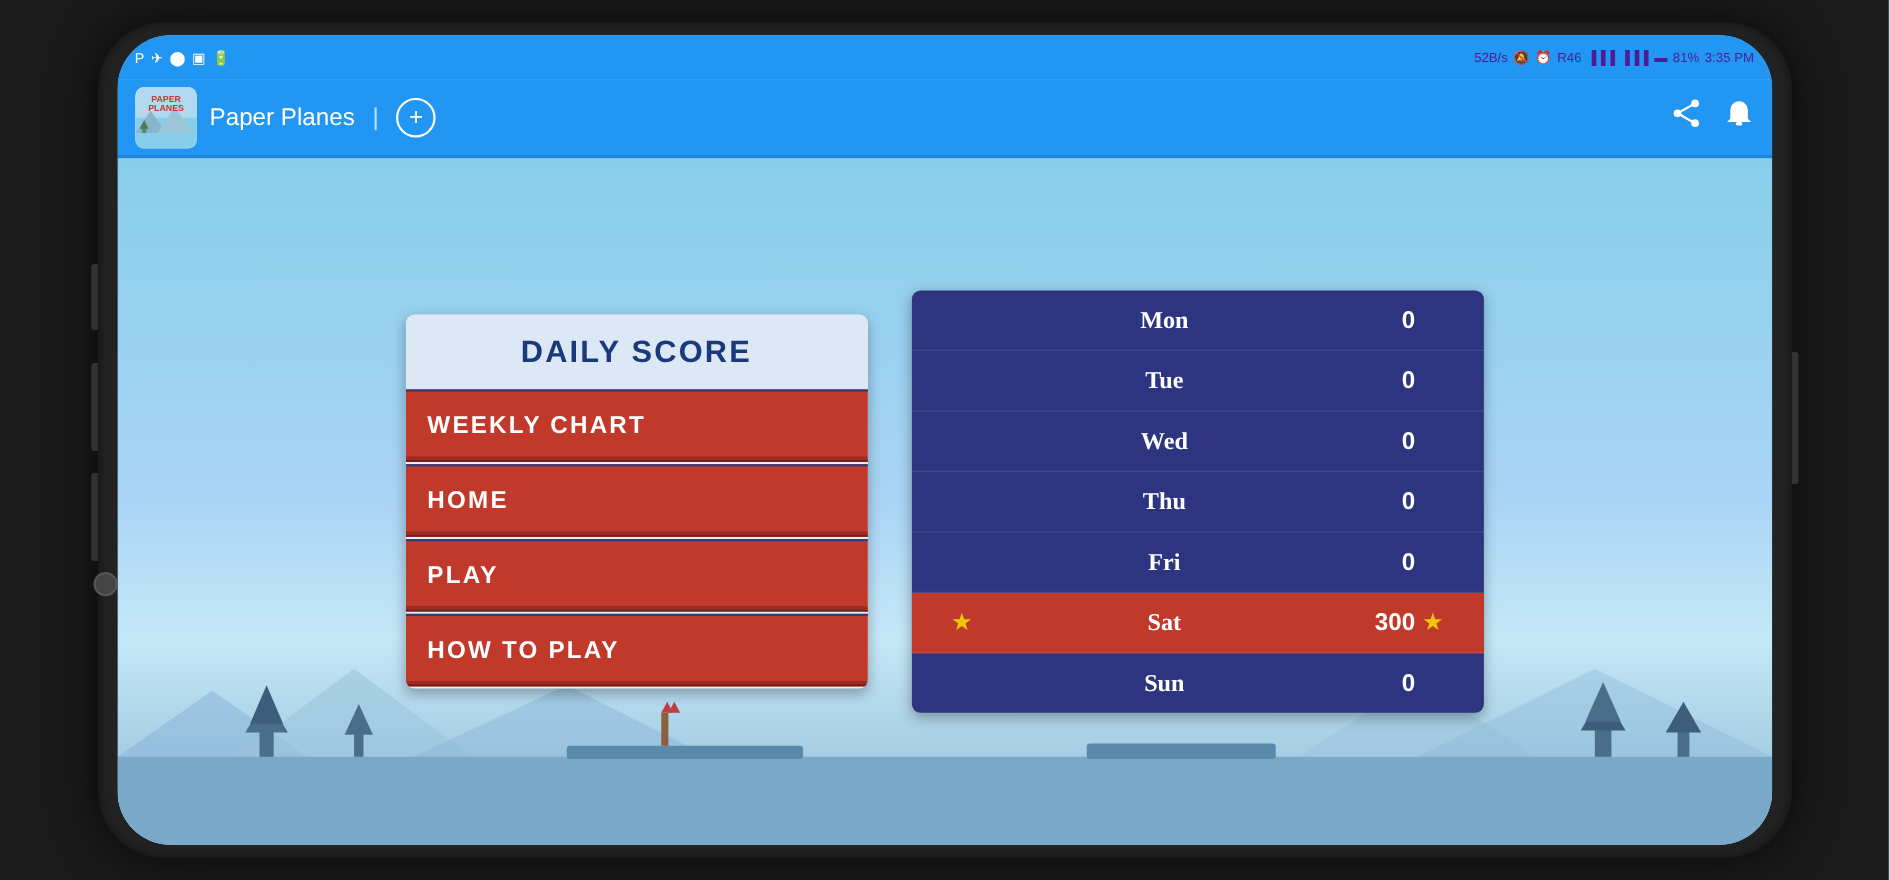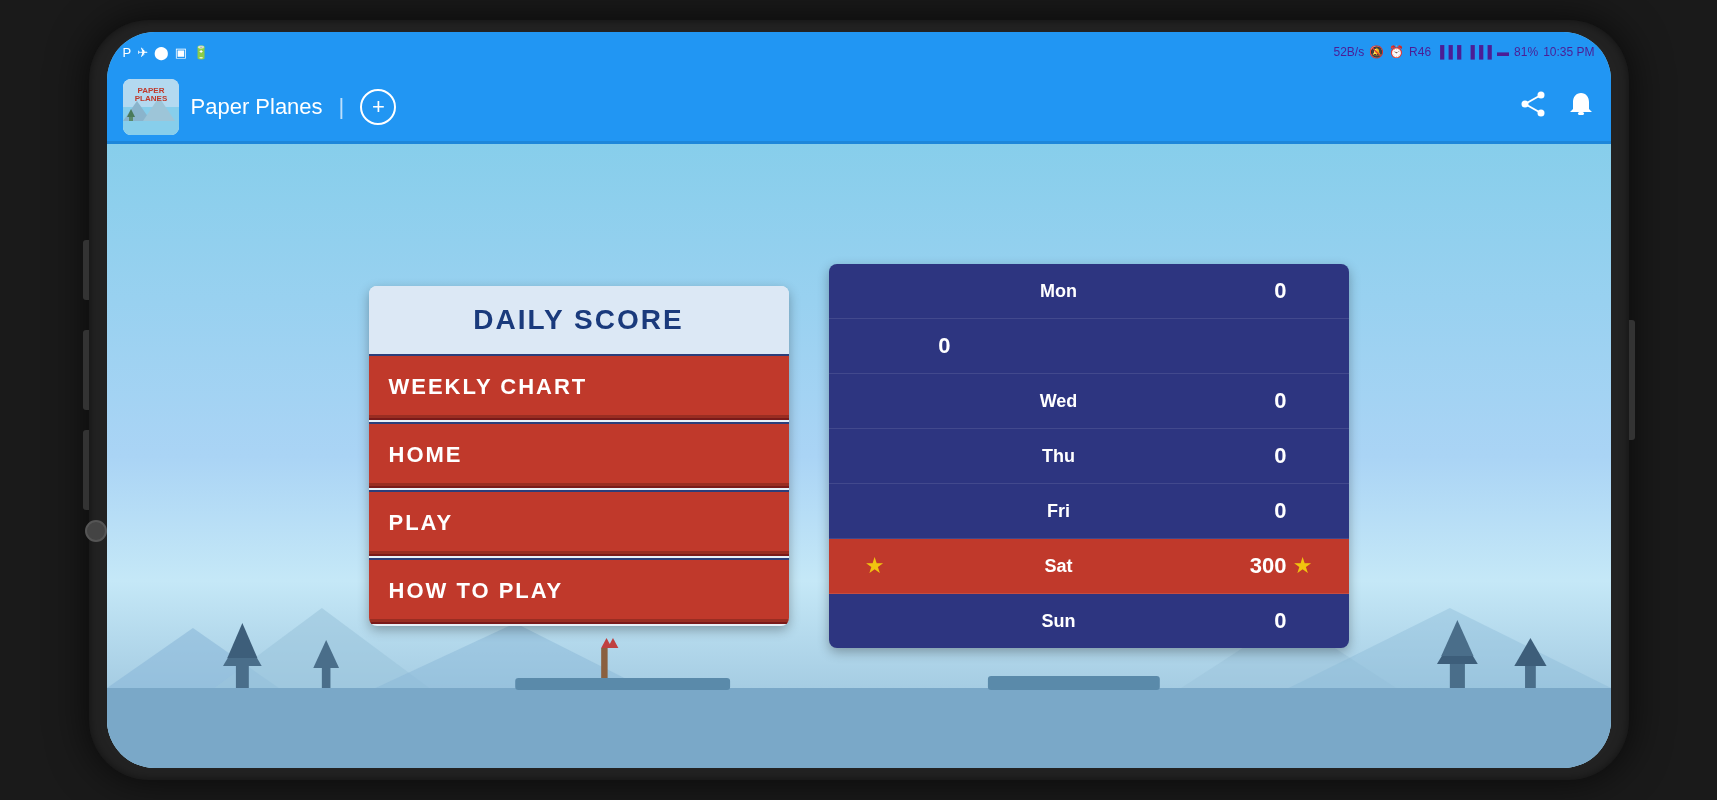--- a/index.html
+++ b/index.html
@@ -257,24 +257,24 @@
       padding: 14px 30px;
       border-bottom: 1px solid rgba(255,255,255,0.1);
     }
     .chart-row:last-child { border-bottom: none; }
     .chart-row.highlight {
       background: #c0392b;
     }
     .chart-day {
       flex: 1;
       color: white;
-      font-size: 18px;
+      font-size: 22px;
       font-weight: 700;
       text-align: center;
-      font-family: Liberation Sans, sans-serif;
+      font-family: Liberation Serif, serif;
     }
     .chart-score {
       color: white;
       font-size: 22px;
       font-weight: 700;
       min-width: 60px;
       text-align: right;
     }
     .chart-star {
       font-size: 22px;
@@ -309,21 +309,21 @@
       </div>
       <div class="status-right">
         <span>52B/s</span>
         <span>🔕</span>
         <span>⏰</span>
         <span>R46</span>
         <span>▐▐▐</span>
         <span>▐▐▐</span>
         <span>▬</span>
         <span>81%</span>
-        <span>10:35 PM</span>
+        <span>3:35 PM</span>
       </div>
     </div>
 
     <div class="app-bar">
       <div class="app-icon">
         <svg width="56" height="56" viewBox="0 0 56 56">
           <rect width="56" height="56" fill="#b3d9f0" rx="8"></rect>
 
           <rect y="28" width="56" height="28" fill="#87CEEB" rx="0"></rect>
 
@@ -406,20 +406,21 @@
 
           <div class="chart-row">
             <span class="chart-star-empty"></span>
             <span class="chart-day">Mon</span>
             <span class="chart-score">0</span>
             <span class="chart-star-empty"></span>
           </div>
 
           <div class="chart-row">
             <span class="chart-star-empty"></span>
+            <span class="chart-day">Tue</span>
             <span class="chart-score">0</span>
             <span class="chart-star-empty"></span>
           </div>
 
           <div class="chart-row">
             <span class="chart-star-empty"></span>
             <span class="chart-day">Wed</span>
             <span class="chart-score">0</span>
             <span class="chart-star-empty"></span>
           </div>

